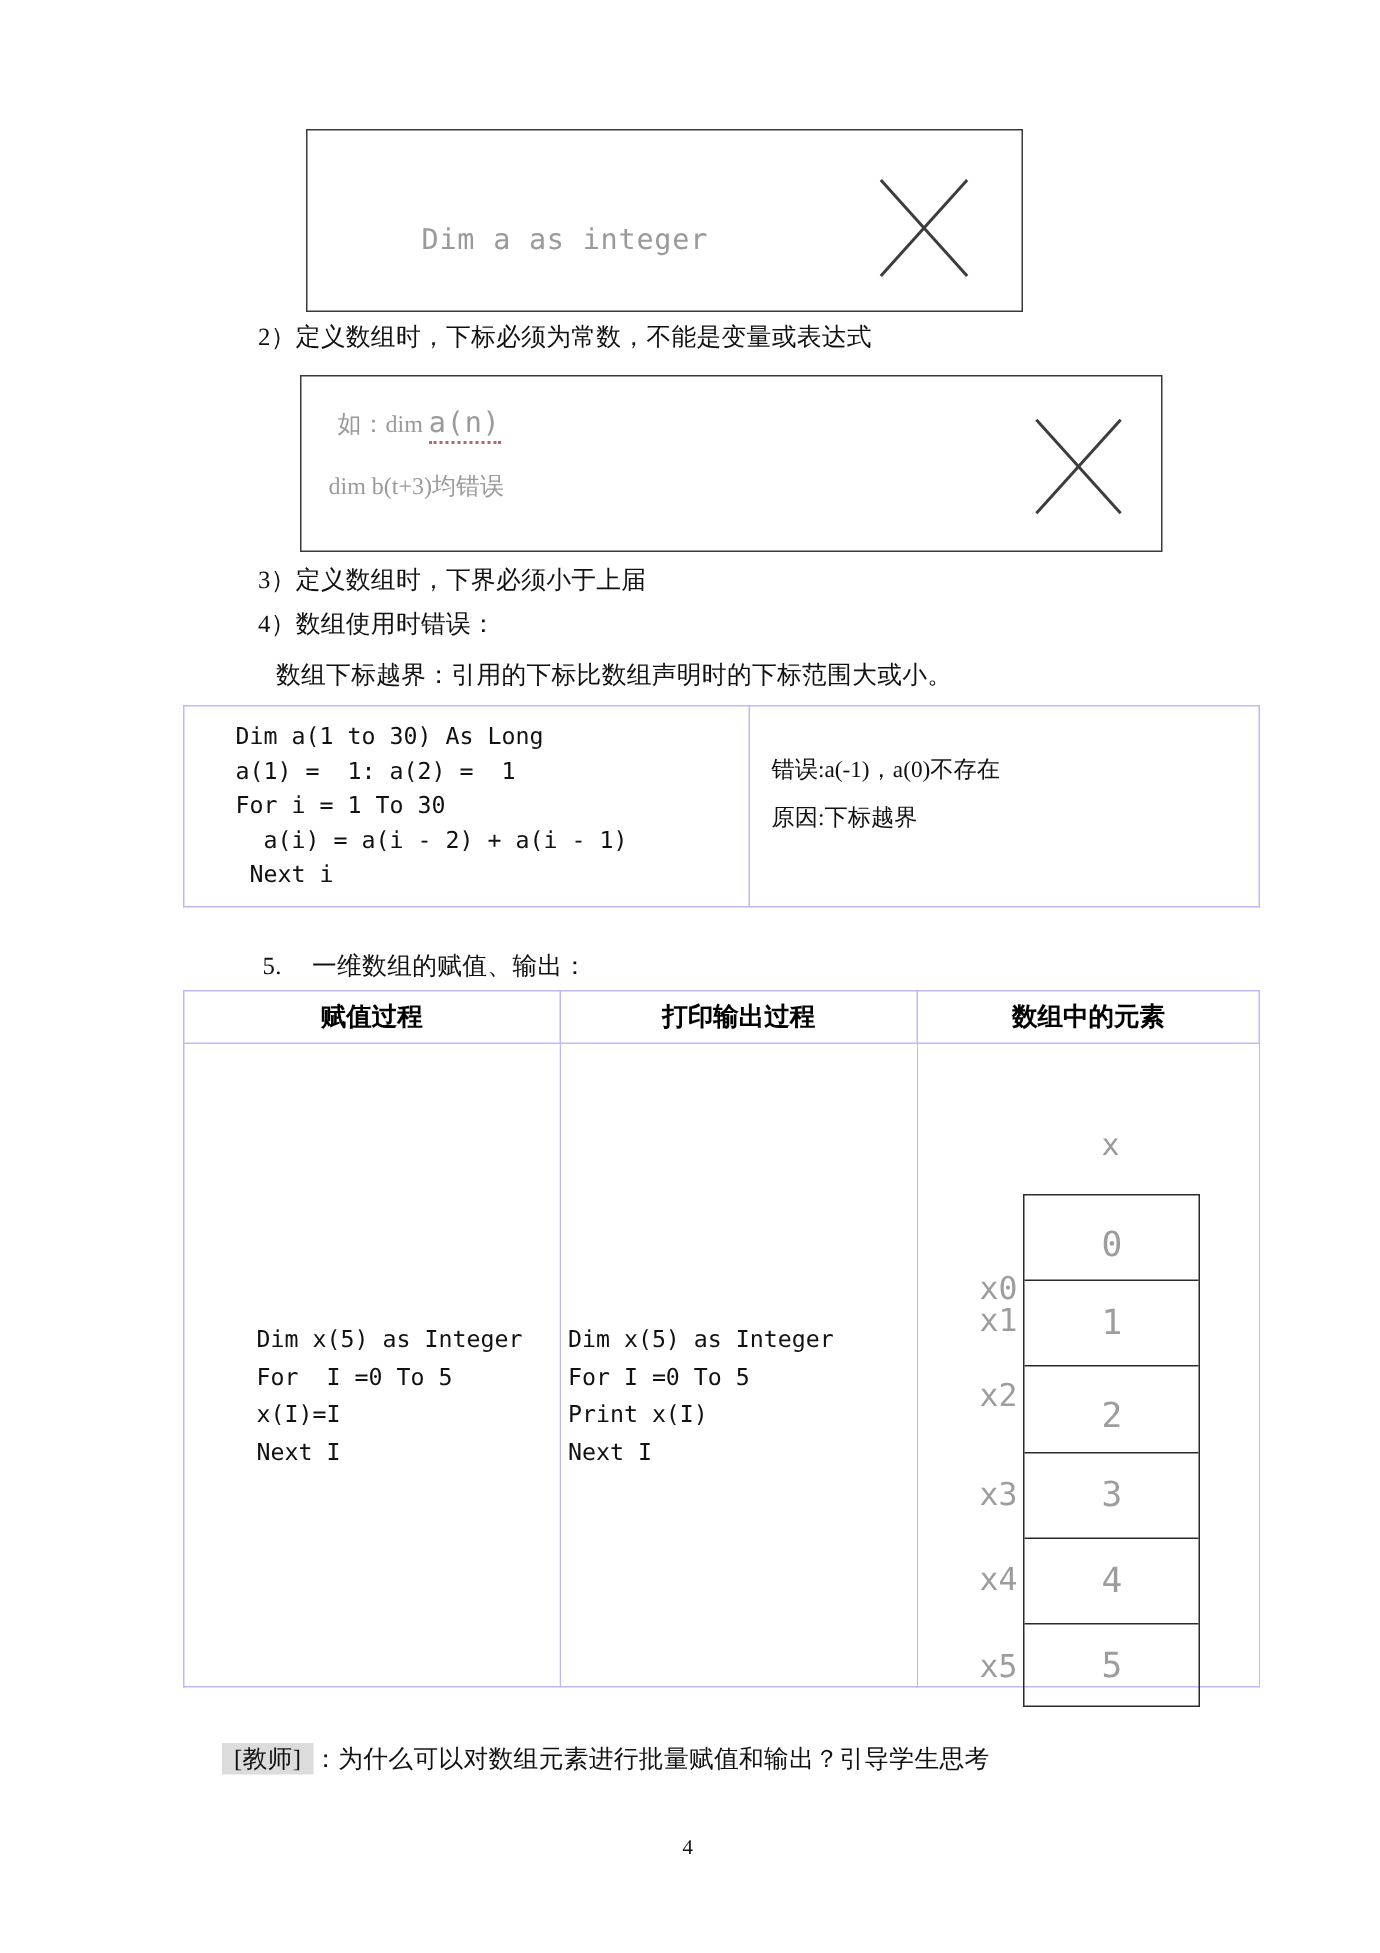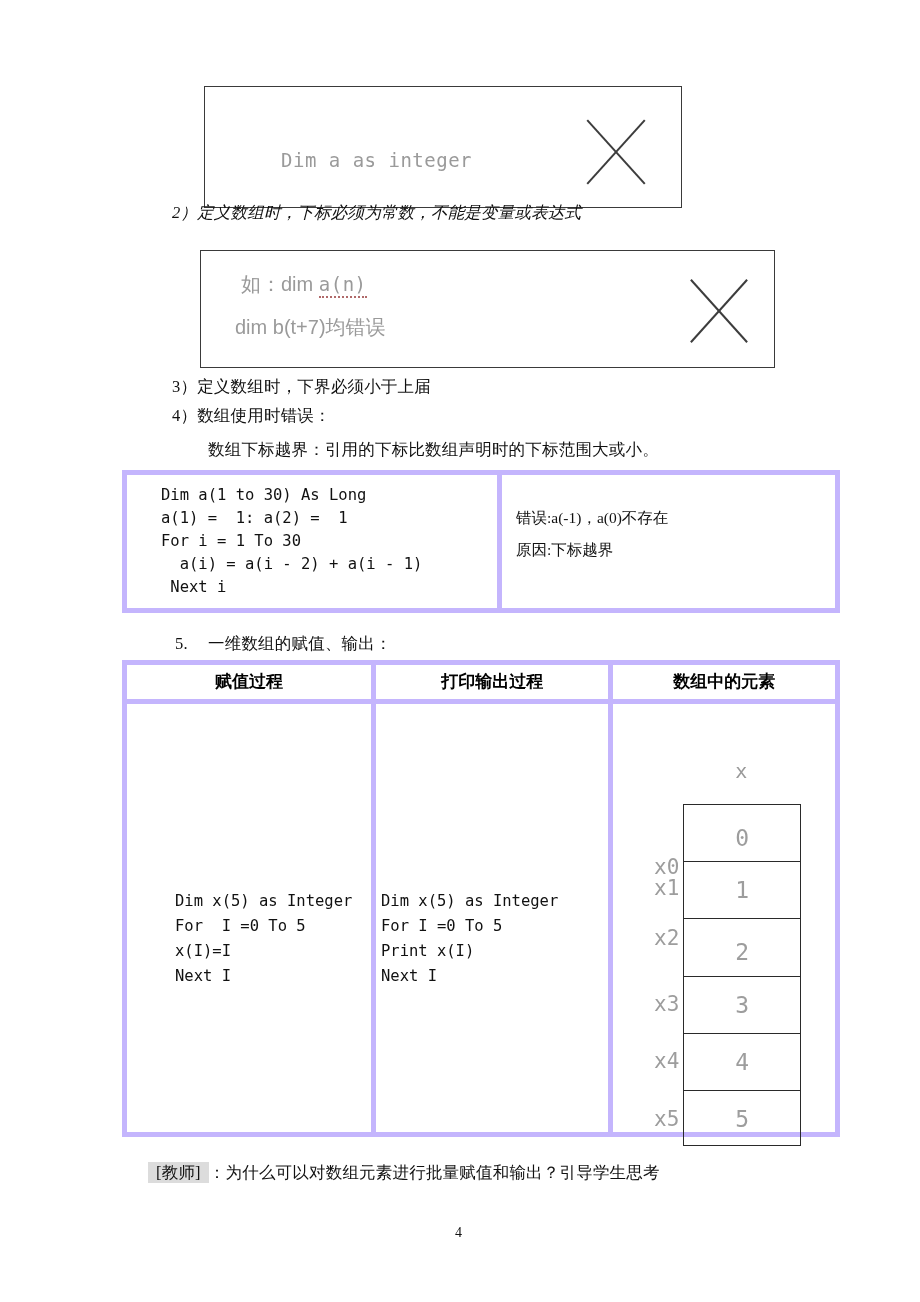--- a/index.html
+++ b/index.html
@@ -42,23 +42,22 @@
     position: absolute;
     color: #9a9a9a;
     white-space: nowrap;
   }
   .ghost-mono {
     font-family: "DejaVu Sans Mono", "Liberation Mono", monospace;
     font-size: 19px;
     letter-spacing: 0.5px;
   }
   .ghost-cjk {
-    font-family: Liberation Sans, sans-serif;
-    font-size: 20px;
-    margin-left: 16px;
+    font-family: Liberation Serif, serif;
+    font-size: 16px;
   }
   .squiggle {
     border-bottom: 2px dotted #b06a6a;
     padding-bottom: 1px;
   }
 
   
   .xmark {
     position: absolute;
   }
@@ -74,21 +73,21 @@
   .xmark span.a { transform: rotate(42deg); }
   .xmark span.b { transform: rotate(-42deg); }
 
   
   .tbl {
     position: absolute;
     border-collapse: collapse;
     background: #ffffff;
   }
   .tbl td, .tbl th {
-    border: 5px solid #c4b5fd;
+    border: 1px solid #c4b5fd;
     vertical-align: top;
     padding: 0;
     background: #ffffff;
   }
 
   .code-cell {
     font-family: "DejaVu Sans Mono", "Liberation Mono", monospace;
     font-size: 15.5px;
     line-height: 23px;
     color: #111111;
@@ -169,38 +168,38 @@
 <div class="page">
 
   <div class="ghost-box" style="left:204px; top:86px; width:478px; height:122px;">
     <div class="ghost-text ghost-mono" style="left:76px; top:62px;">Dim a as integer</div>
     <div class="xmark" style="left:370px; top:22px; width:80px; height:86px;">
       <span class="a"></span>
         <span class="b"></span>
     </div>
   </div>
 
-  <div class="abs body-line cjk" style="left:172px; top:203px;font-style:italic;">2）定义数组时，下标必须为常数，不能是变量或表达式</div>
+  <div class="abs body-line cjk" style="left:172px; top:215px;">2）定义数组时，下标必须为常数，不能是变量或表达式</div>
 
   <div class="ghost-box" style="left:200px; top:250px; width:575px; height:118px;">
     <div class="ghost-text" style="left:24px; top:20px;">
       <span class="ghost-cjk">如：dim </span><span class="ghost-mono squiggle">a(n)</span>
     </div>
-    <div class="ghost-text ghost-cjk" style="left:18px; top:63px;">dim b(t+7)均错误</div>
+    <div class="ghost-text ghost-cjk" style="left:18px; top:63px;">dim b(t+3)均错误</div>
     <div class="xmark" style="left:478px; top:18px; width:78px; height:84px;">
       <span class="a"></span>
         <span class="b"></span>
     </div>
   </div>
 
   <div class="abs body-line cjk" style="left:172px; top:377px;">3）定义数组时，下界必须小于上届</div>
 
   <div class="abs body-line cjk" style="left:172px; top:406px;">4）数组使用时错误：</div>
 
-  <div class="abs body-line cjk" style="left:208px; top:440px;">数组下标越界：引用的下标比数组声明时的下标范围大或小。</div>
+  <div class="abs body-line cjk" style="left:184px; top:440px;">数组下标越界：引用的下标比数组声明时的下标范围大或小。</div>
 
   <table class="tbl" style="left:122px; top:470px; width:718px;">
     <tbody>
         <tr>
       <td style="width:360px;">
         <div class="code-cell">Dim a(1 to 30) As Long
 a(1) =  1: a(2) =  1
 For i = 1 To 30
   a(i) = a(i - 2) + a(i - 1)
  Next i</div>

